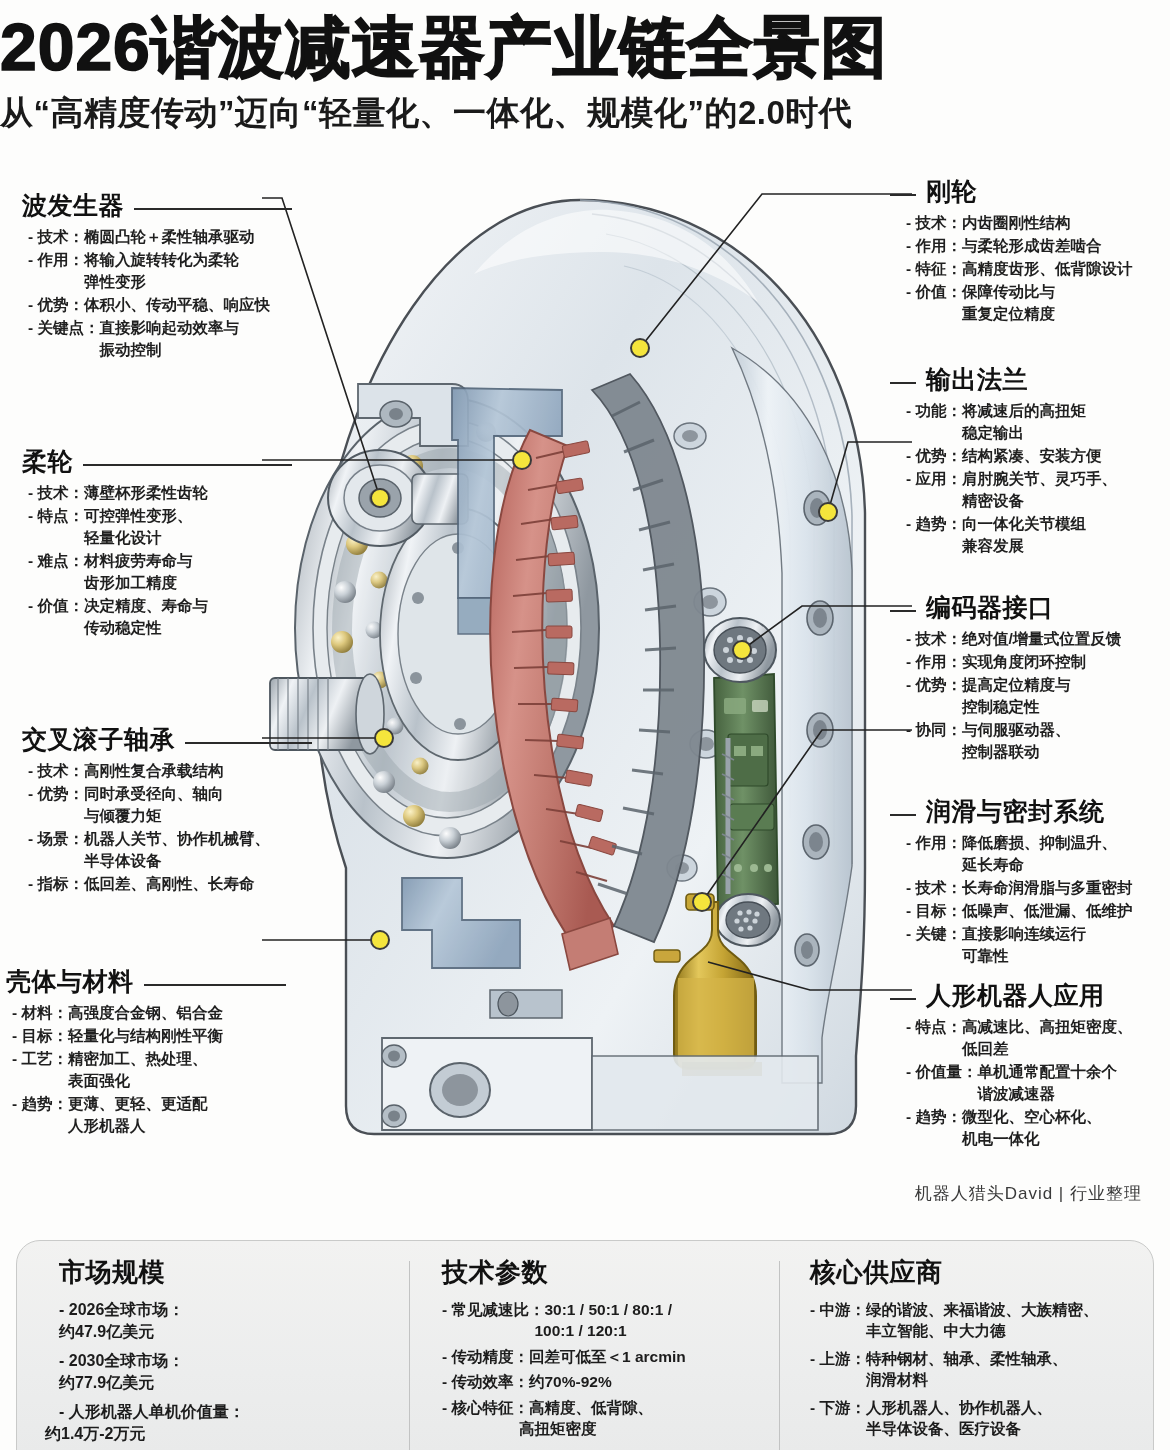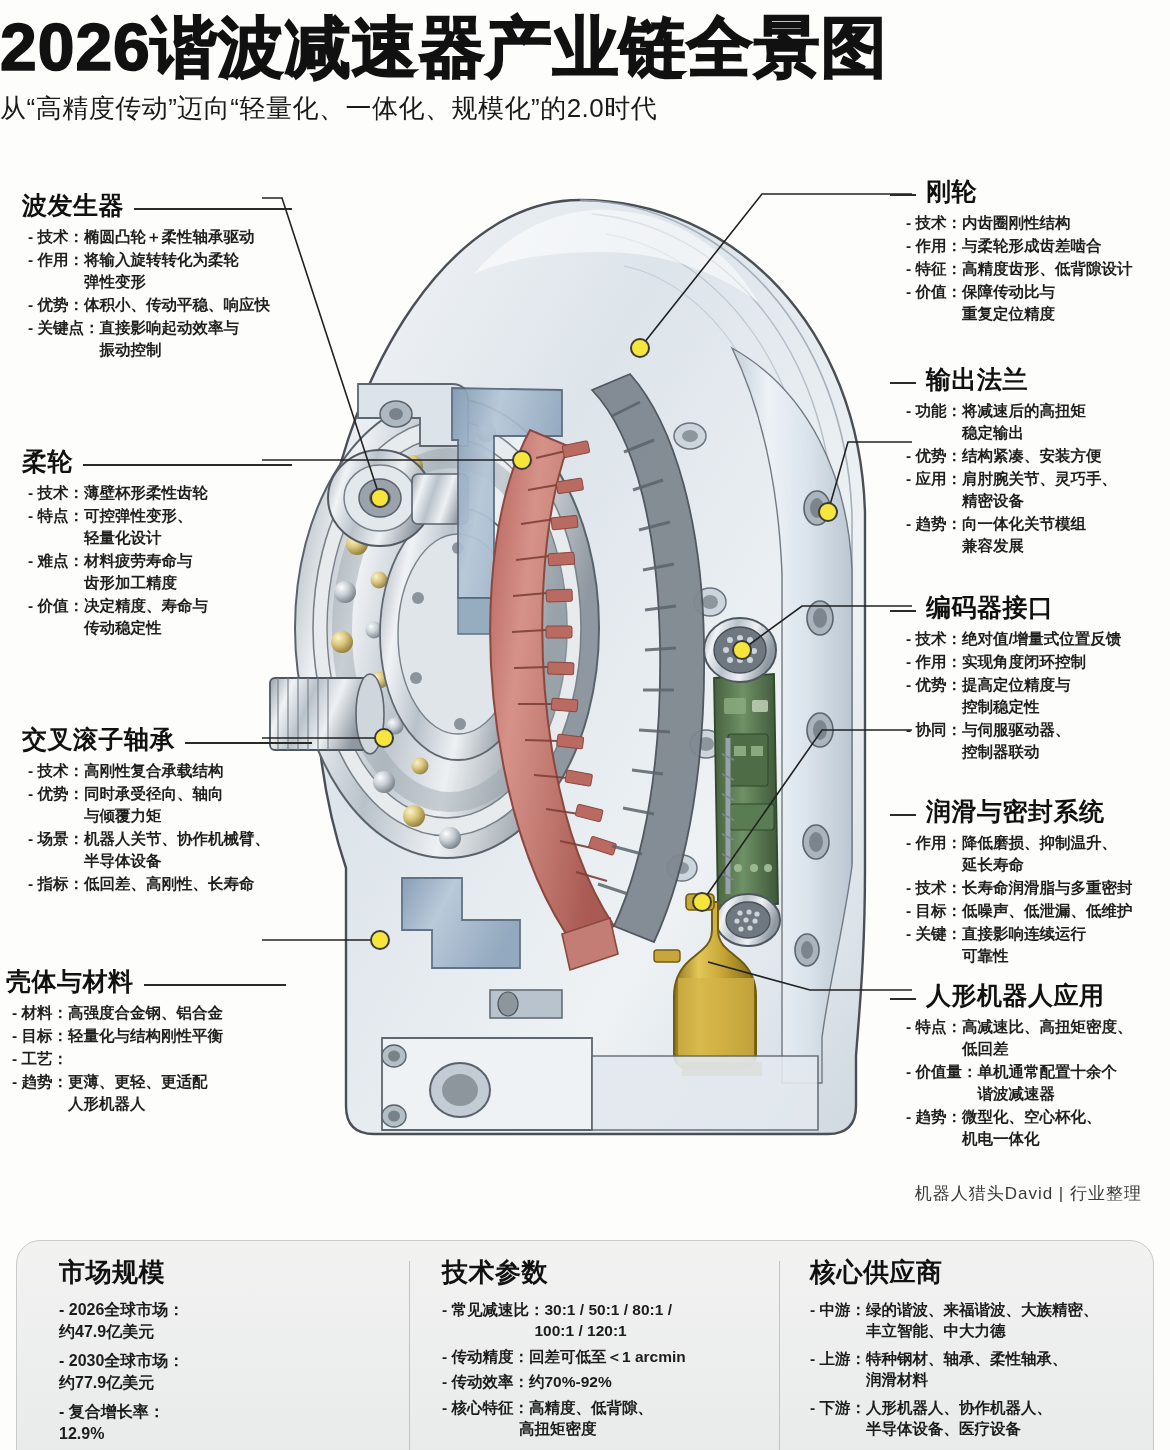--- a/index.html
+++ b/index.html
@@ -16,22 +16,22 @@
   .header { padding-top:14px; }
   .main-title {
     font-size:66px;
     font-weight:bold;
     letter-spacing:1px;
     line-height:1.02;
     color:#111;
     -webkit-text-stroke:1.6px #111;
   }
   .sub-title {
-    font-size:26px;
-    font-weight:normal;
+    font-size:33px;
+    font-weight:bold;
     color:#1a1a1a;
     margin-top:10px;
     letter-spacing:0.5px;
   }
 
   
   .callout { position:absolute; }
   .callout .c-head {
     font-size:25px;
     font-weight:bold;
@@ -598,20 +598,24 @@
         </span>
       </div>
     <div class="c-row">
         <span class="c-key">- 目标：</span>
         <span class="c-val">
           <span class="ln">轻量化与结构刚性平衡</span>
         </span>
       </div>
     <div class="c-row">
         <span class="c-key">- 工艺：</span>
+        <span class="c-val">
+          <span class="ln">精密加工、热处理、</span>
+          <span class="ln">表面强化</span>
+        </span>
       </div>
     <div class="c-row">
         <span class="c-key">- 趋势：</span>
         <span class="c-val">
           <span class="ln">更薄、更轻、更适配</span>
           <span class="ln">人形机器人</span>
         </span>
       </div>
   </div>
 </div>
@@ -797,26 +801,20 @@
           <span class="ln">约47.9亿美元</span>
         </span>
       </div>
     <div class="bp-row">
         <span class="bp-key">- 2030全球市场：</span>
         <span class="bp-val">
           <span class="ln">约77.9亿美元</span>
         </span>
       </div>
     <div class="bp-row">
-        <span class="bp-key">- 复合增长率：</span>
-        <span class="bp-val">
-          <span class="ln">12.9%</span>
-        </span>
-      </div>
-    <div class="bp-row">
         <span class="bp-key">- 人形机器人单机价值量：</span>
         <span class="bp-val">
           <span class="ln hang">约1.4万-2万元</span>
         </span>
       </div>
   </div>
 
   <div class="bp-col c2">
     <div class="bp-title">技术参数</div>
     <div class="bp-row">

